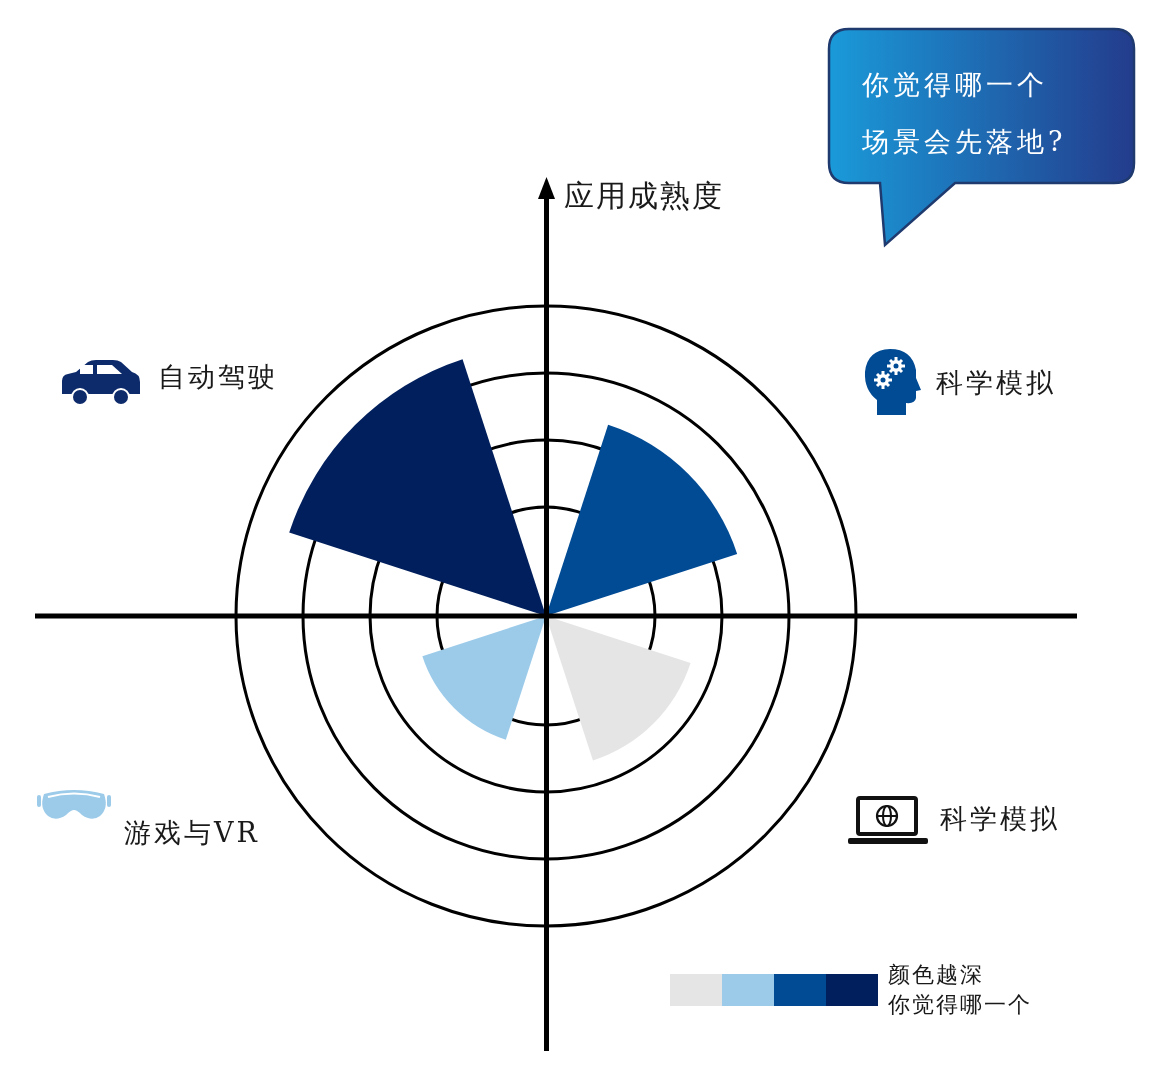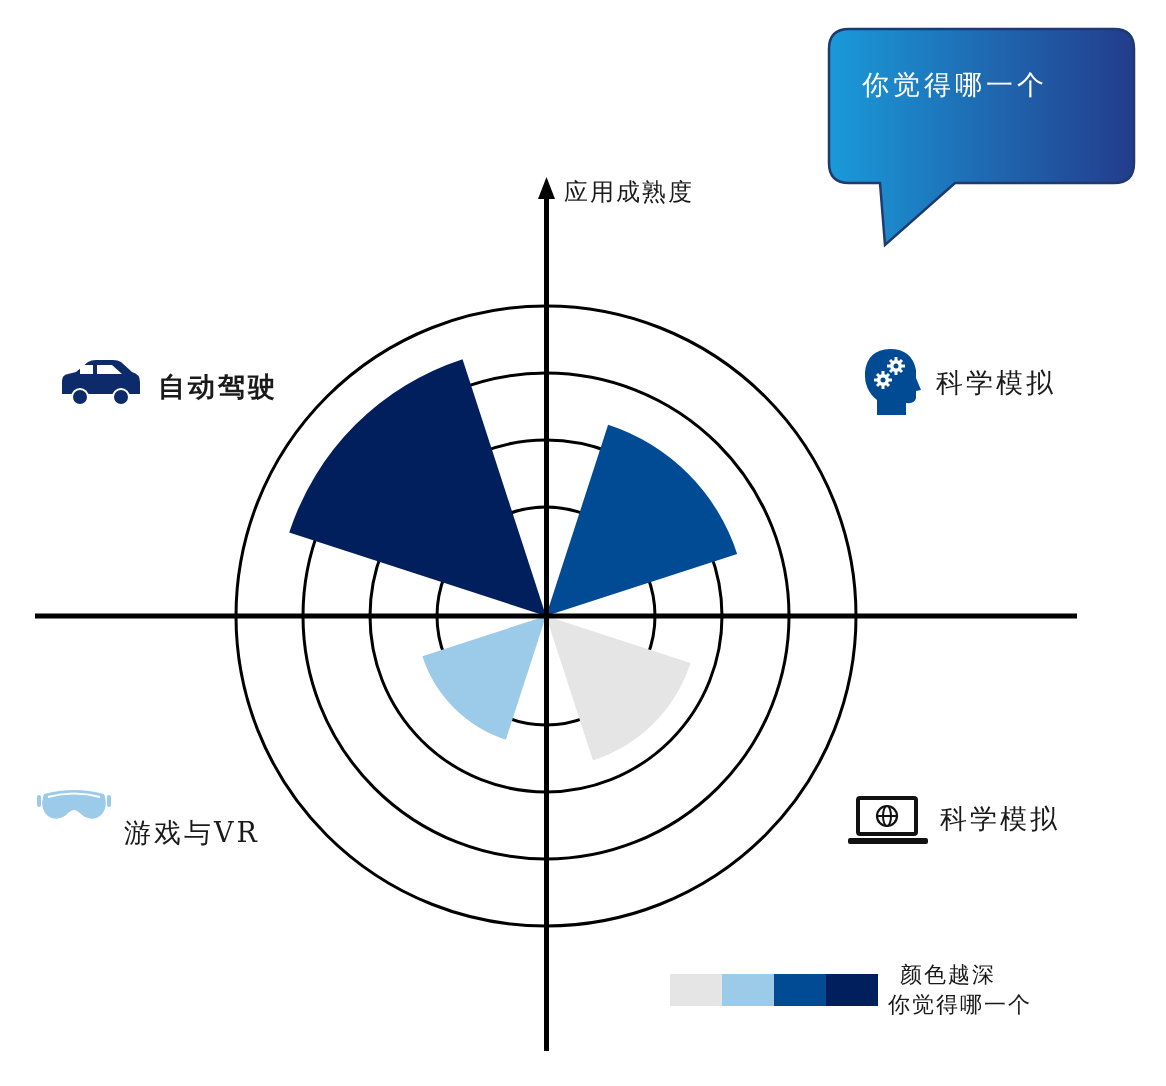--- a/index.html
+++ b/index.html
@@ -1,20 +1,20 @@
 <!DOCTYPE html>
 <html><head>
 <meta charset="utf-8">
 <style>
   html, body { margin: 0; padding: 0; background: #ffffff; }
   body { width: 1166px; height: 1086px; position: relative; overflow: hidden;
          font-family: "DejaVu Serif", "Liberation Serif", serif; color: #1a1a1a; }
   #stage { position: absolute; left: 0; top: 0; width: 1166px; height: 884px; }
   .label { position: absolute; font-size: 27px; letter-spacing: 3px; white-space: nowrap; color: #1a1a1a; }
-  .axis-label { position: absolute; font-size: 24px; letter-spacing: 2px; white-space: nowrap; }
+  .axis-label { position: absolute; font-size: 30px; letter-spacing: 2px; white-space: nowrap; }
   .bubble-text { position: absolute; color: #ffffff; font-size: 27px; letter-spacing: 4px; line-height: 57px; white-space: nowrap; }
   .legend-text { position: absolute; font-size: 22px; letter-spacing: 2px; line-height: 29px; white-space: nowrap; }
 </style>
 </head>
 <body>
 
 <div id="stage">
 
   <svg width="1166" height="1086" viewBox="0 0 1166 1086" style="position:absolute;left:0;top:0">
     <defs>
@@ -98,23 +98,24 @@
     <g>
       <rect x="858" y="798" width="58" height="36" rx="2" fill="none" stroke="#111" stroke-width="4"></rect>
       <rect x="848" y="838" width="80" height="6" rx="2" fill="#111"></rect>
       <circle cx="887" cy="816" r="10" fill="none" stroke="#111" stroke-width="2.2"></circle>
       <ellipse cx="887" cy="816" rx="4" ry="10" fill="none" stroke="#111" stroke-width="2"></ellipse>
       <line x1="877" y1="816" x2="897" y2="816" stroke="#111" stroke-width="2"></line>
     </g>
   </svg>
 
   <div class="bubble-text" style="left:862px; top:56px;">你觉得哪一个</div>
+  <div class="bubble-text" style="left:862px; top:113px;">场景会先落地?</div>
 
   <div class="axis-label" style="left:564px; top:176px;">应用成熟度</div>
 
-  <div class="label" style="left:158px; top:369px;font-weight:bold;">自动驾驶</div>
+  <div class="label" style="left:158px; top:359px;">自动驾驶</div>
   <div class="label" style="left:936px; top:365px;">科学模拟</div>
   <div class="label" style="left:124px; top:815px;">游戏与VR</div>
   <div class="label" style="left:940px; top:801px;">科学模拟</div>
 
-  <div class="legend-text" style="left:888px; top:960px;margin-left:12px;">颜色越深</div>
+  <div class="legend-text" style="left:888px; top:960px;">颜色越深</div>
   <div class="legend-text" style="left:888px; top:990px;">你觉得哪一个</div>
 </div>
 
 </body></html>

